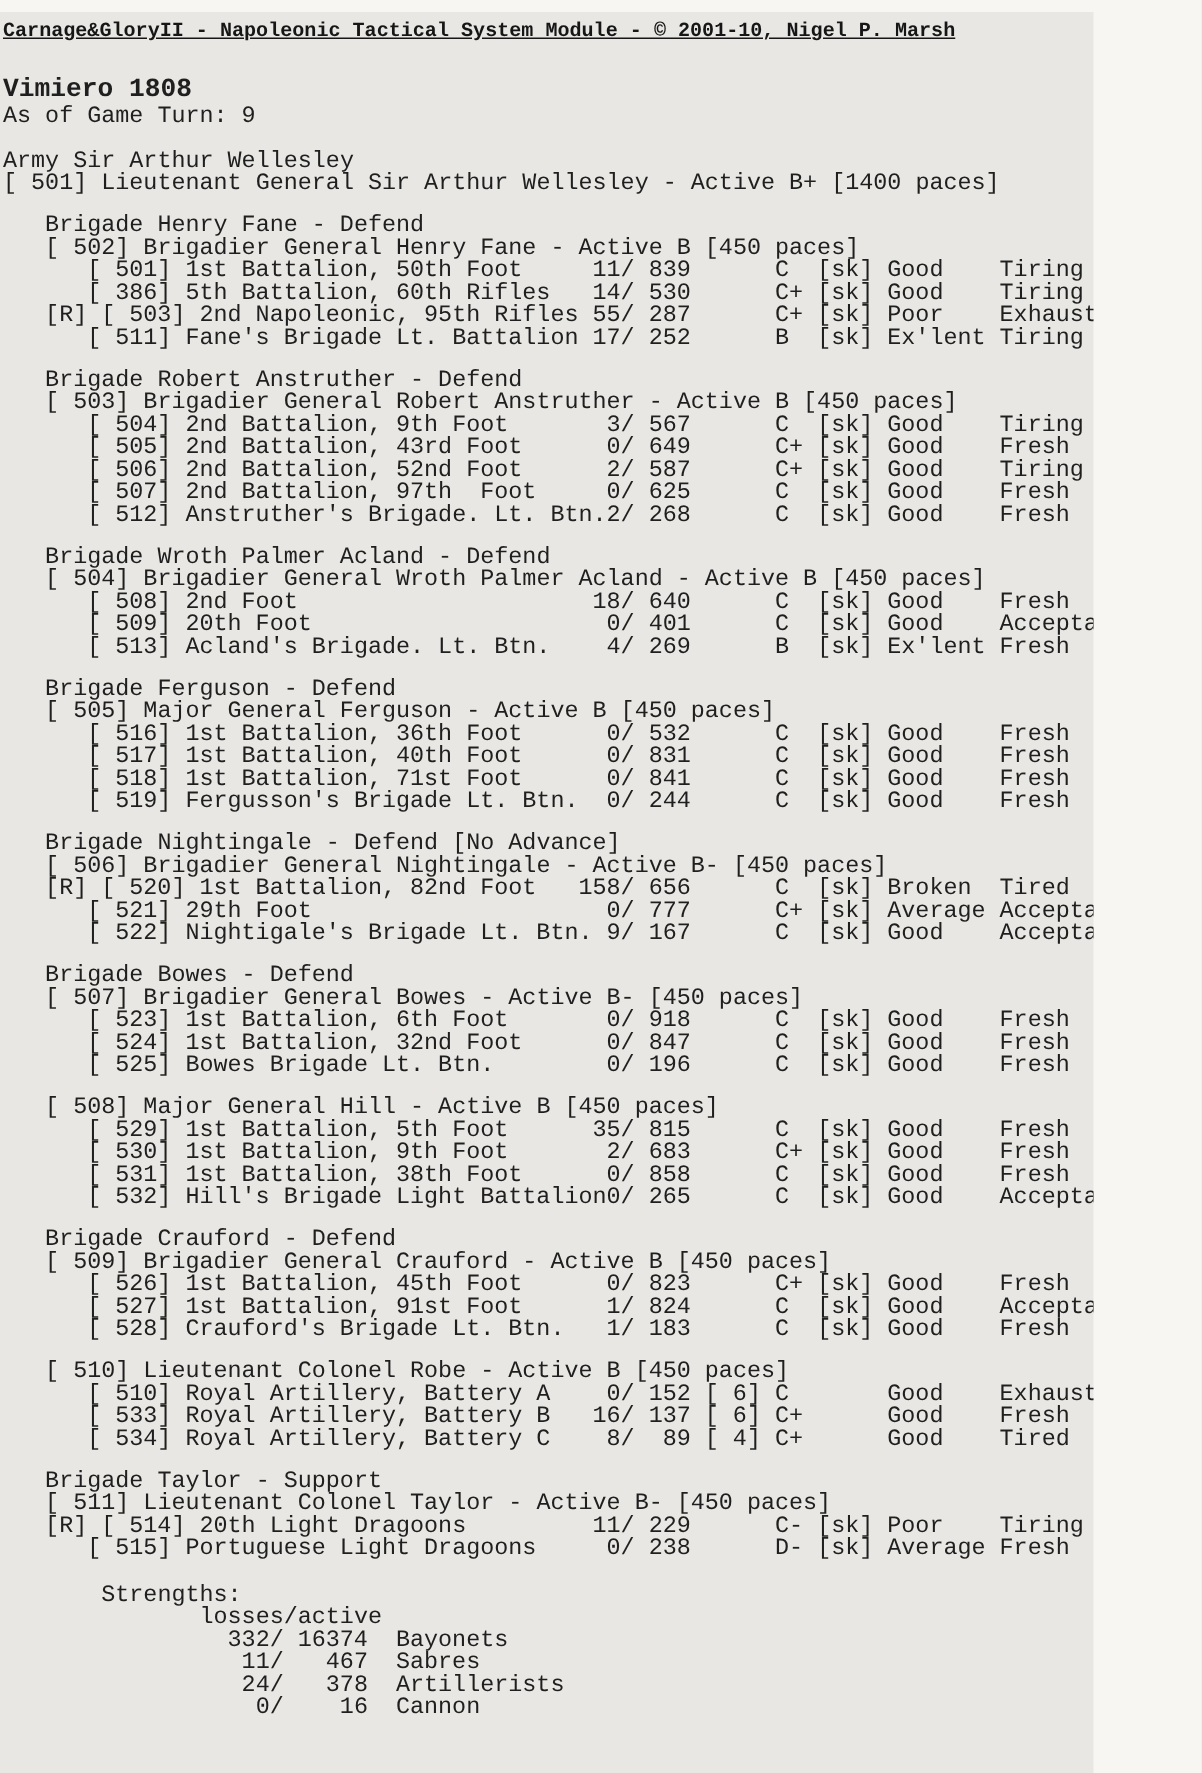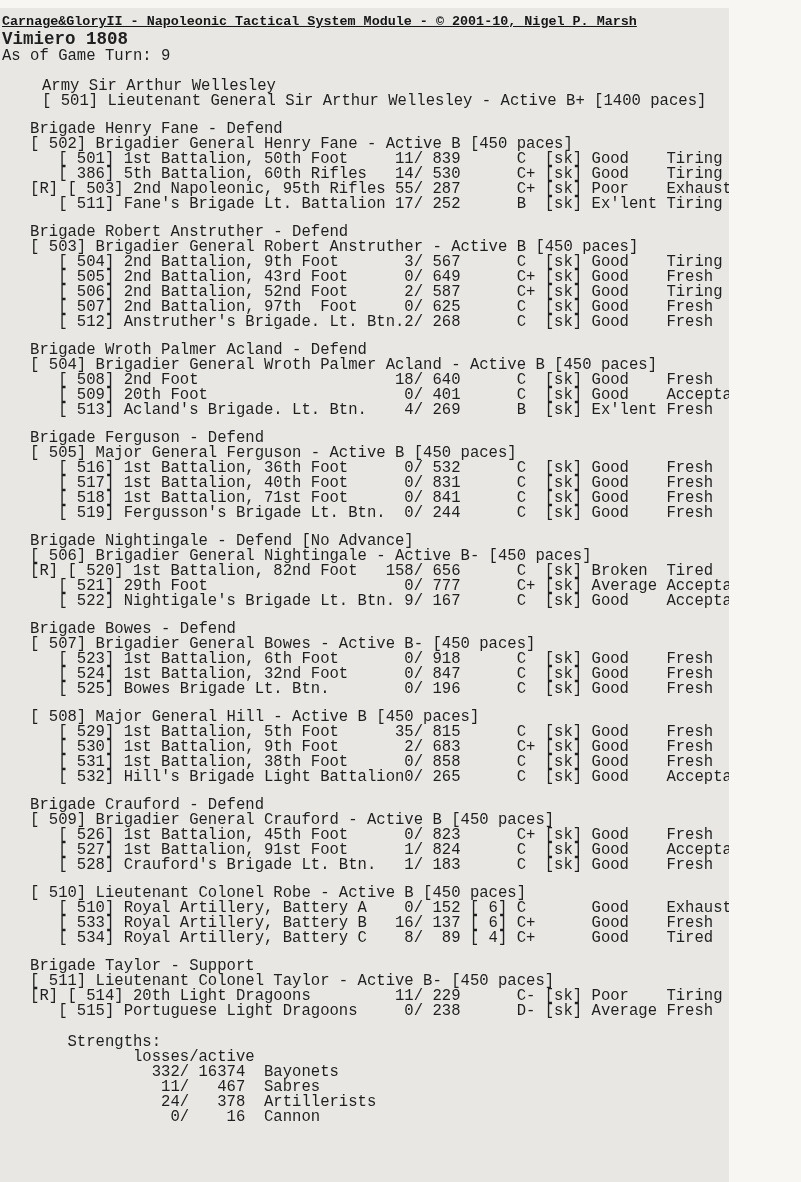--- a/index.html
+++ b/index.html
@@ -11,23 +11,23 @@
     font-size:15.6px; line-height:15px; color:var(--ink);
   }
   .page {
     margin-top:8px; padding:6px 0 0 2px;
     background:var(--bg); width:729px; height:1174px; overflow:hidden;
   }
   .hdr {
     font-weight:bold; font-size:13.4px; line-height:16px;
     text-decoration:underline; white-space:pre; color:#161616;
   }
-  .title { font-weight:bold; font-size:17.5px; line-height:19px; white-space:pre; }
+  .title { margin-top:21px; font-weight:bold; font-size:17.5px; line-height:19px; white-space:pre; }
   .turn  { white-space:pre; }
-  .army  { margin-top:15px;margin-left:40px; }
+  .army  { margin-top:15px; }
   .army .line { white-space:pre; }
   .brigade { margin-top:13px; }
   .b-title, .b-cmd { margin-left:3ch; white-space:pre; }
   .unit-row { position:relative; height:15px; padding-left:3ch; white-space:pre; }
   .u-rally { display:inline-block; width:3ch; white-space:pre; }
   .unit-row.r .u-rally { width:4ch; }
   .u-id   { display:inline-block; width:7ch; white-space:pre; }
   .u-name { white-space:pre; }
   .u-str, .u-guns, .u-q, .u-sk, .u-morale, .u-fatigue { position:absolute; top:0; white-space:pre; }
   .u-str  { left:41ch; width:8ch; text-align:right; }

